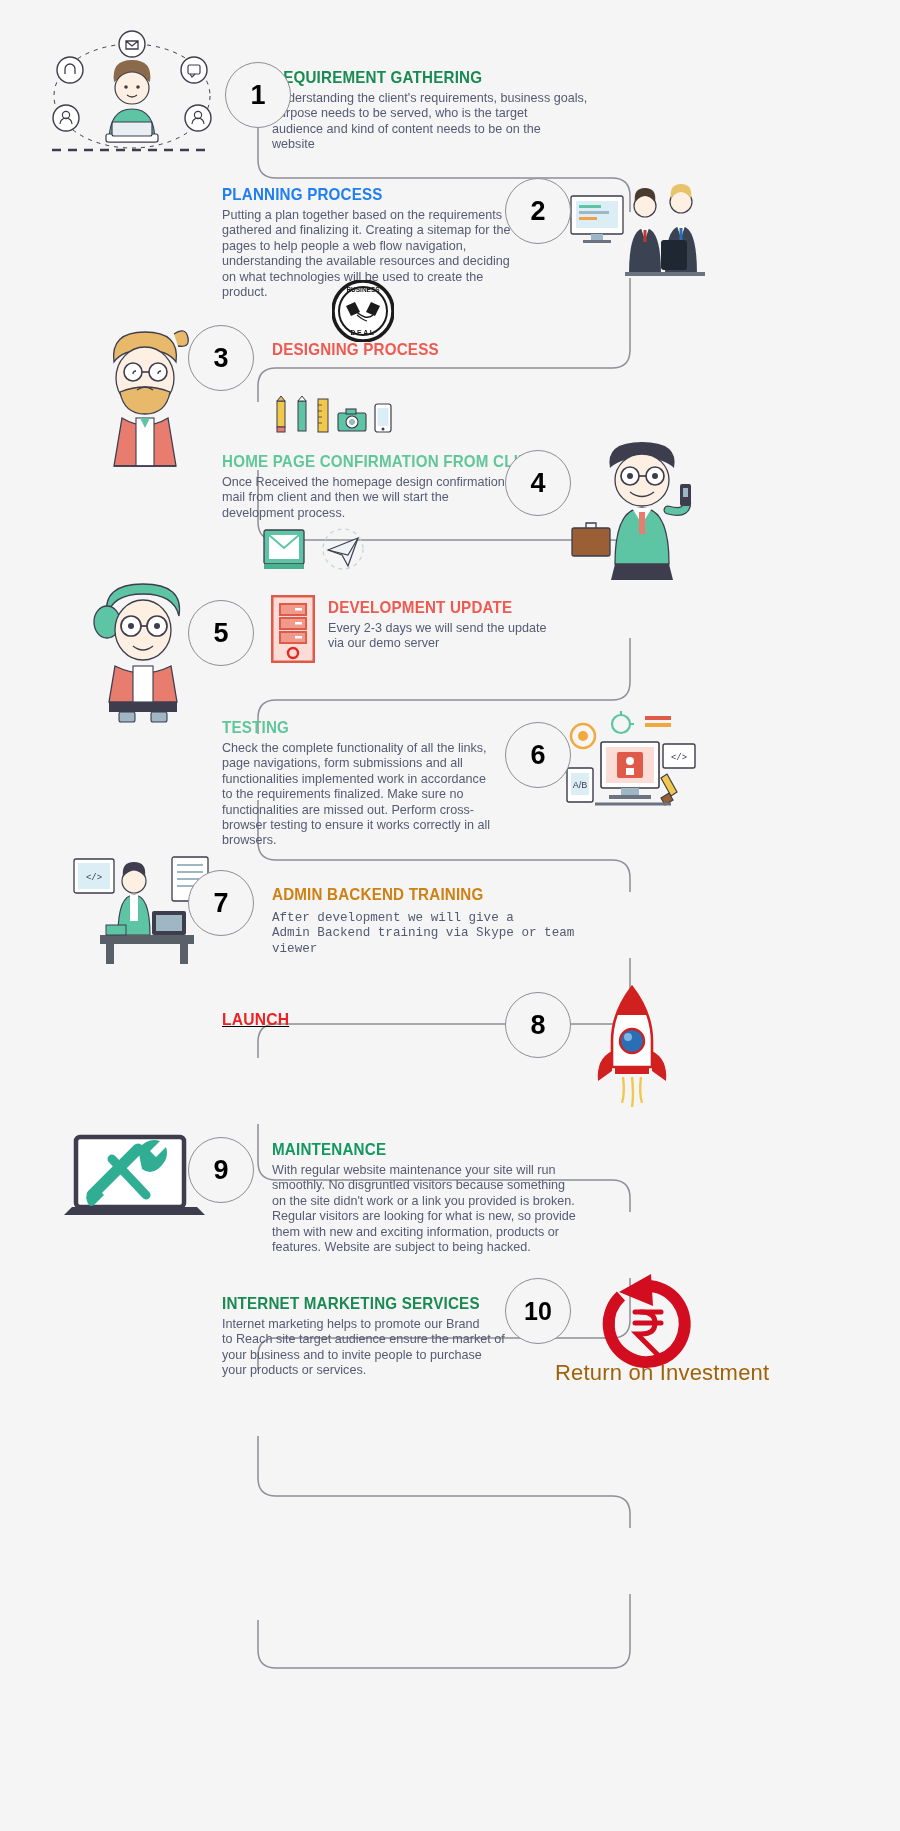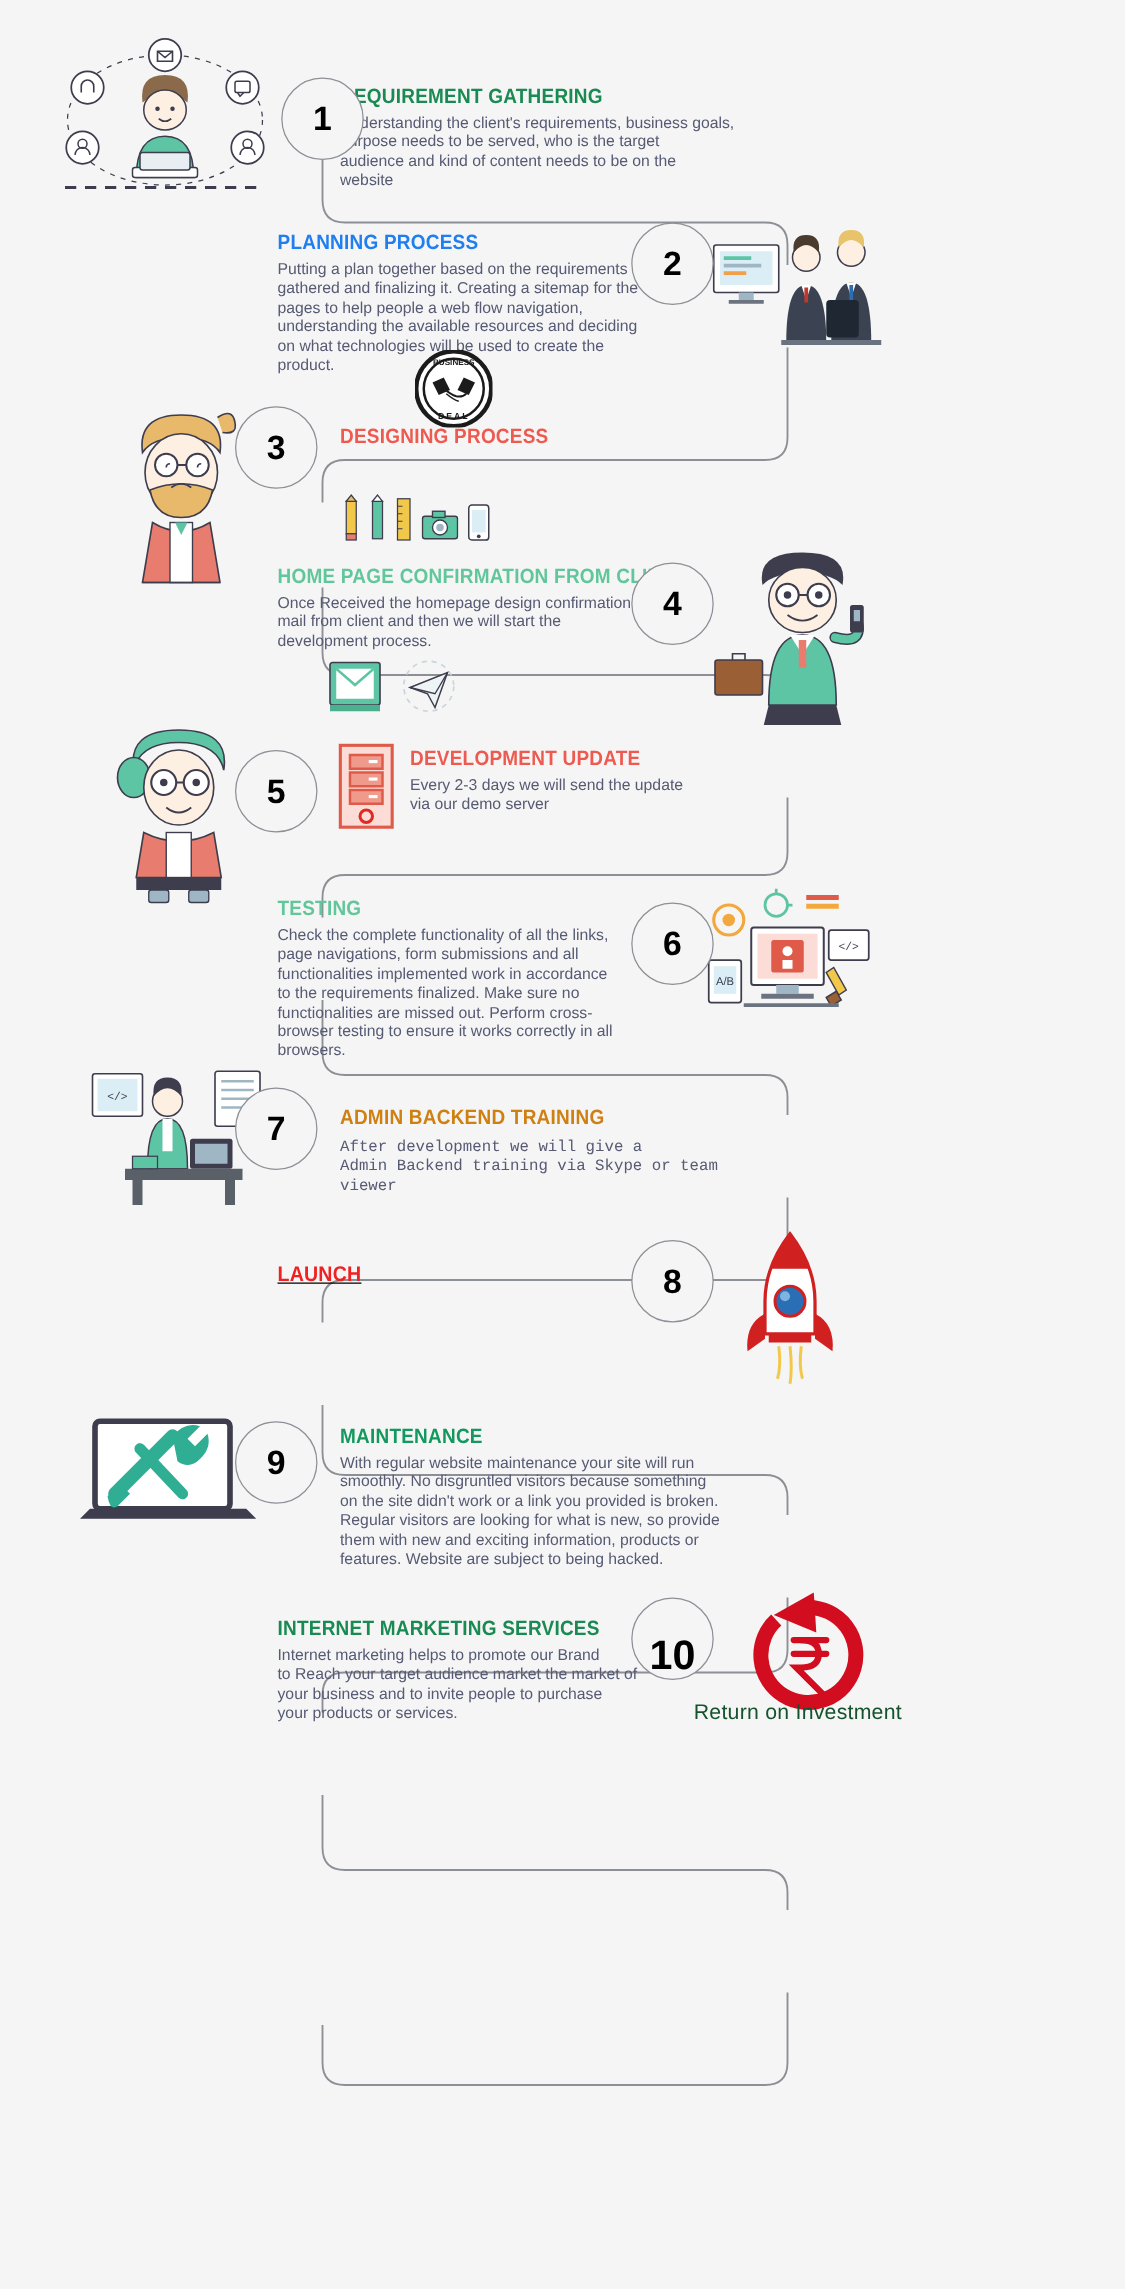--- a/index.html
+++ b/index.html
@@ -40,29 +40,29 @@
     position:absolute;
     width:66px;height:66px;
     border-radius:50%;
     background:#f5f5f5;
     border:1.4px solid #8d8f96;
     display:flex;align-items:center;justify-content:center;
     font-size:27px;font-weight:bold;
     box-sizing:border-box;
     z-index:5;
   }
-  .circle.c10{font-size:33px;align-items:flex-end;}
+  .circle.c10{font-size:25px;}
 
   
   .ill{position:absolute;}
 
   .roi-label{
     position:absolute;
-    font-size:17px;
-    color:#14532d;
+    font-size:22px;
+    color:#a16207;
     letter-spacing:.2px;
   }
 
   
   .icon-row{position:absolute;display:flex;align-items:flex-end;gap:7px;}
 </style>
 </head>
 <body>
 
 <div id="canvas">
@@ -430,21 +430,21 @@
 smoothly. No disgruntled visitors because something
 on the site didn't work or a link you provided is broken.
 Regular visitors are looking for what is new, so provide
 them with new and exciting information, products or
 features. Website are subject to being hacked.</p>
   </div>
 
   <div class="step" style="left:222px;top:1294px;width:340px;">
     <p class="step-title" style="color:#1a8a53;">INTERNET MARKETING SERVICES</p>
     <p class="step-body">Internet marketing helps to promote our Brand
-to Reach your target audience market the market of
+to Reach site target audience ensure the market of
 your business and to invite people to purchase
 your products or services.</p>
   </div>
   <div class="circle c10" style="left:505px;top:1278px;">
     <span>10</span>
   </div>
   <div class="ill" style="left:595px;top:1272px;width:105px;height:105px;">
     <svg viewBox="0 0 105 105" width="105" height="105">
       <path d="M52,14 a38,38 0 1 1 -26,10" fill="none" stroke="#d20d20" stroke-width="12" stroke-linecap="butt"></path>
       <path d="M56,2 L24,20 L58,34 Z" fill="#d20d20"></path>

